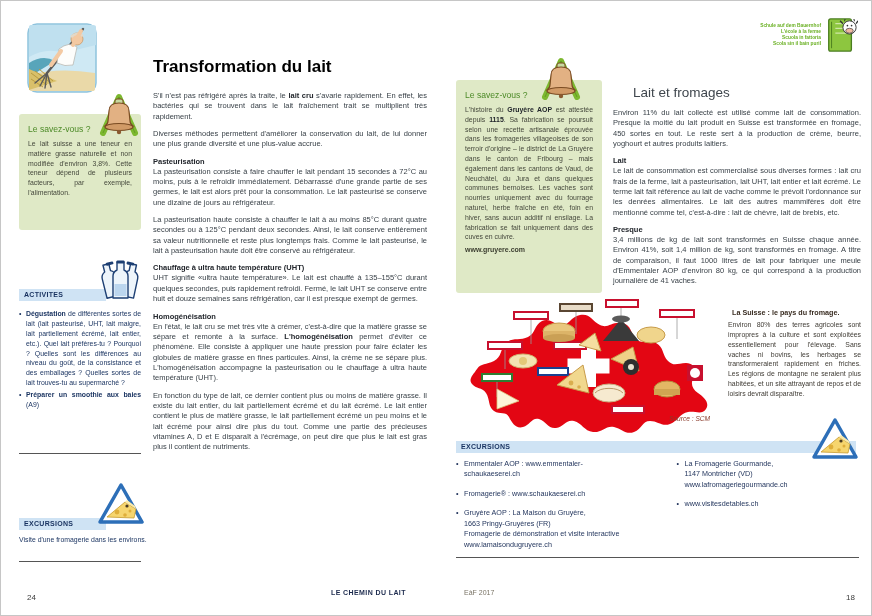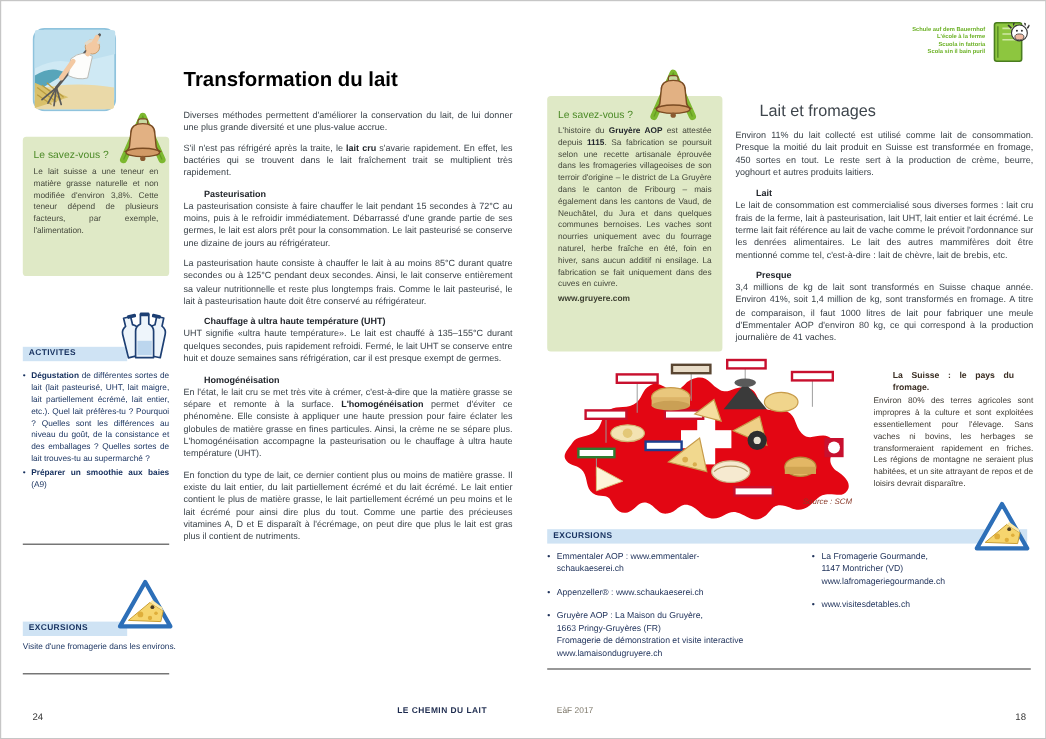--- a/index.html
+++ b/index.html
@@ -3,21 +3,21 @@
 <meta charset="utf-8">
 <style>
   html,body{margin:0;padding:0;background:#e9e9e9;}
   .spread{position:relative;width:872px;height:616px;background:#ffffff;
           border:1px solid #c6c6c6;box-sizing:border-box;overflow:hidden;
           font-family:"Liberation Sans", sans-serif;color:#3a4249;}
   .abs{position:absolute;}
 
   
   .para{margin:0 0 7px;font-size:7.5px;line-height:1.38;text-align:justify;color:#3a4249;}
-  .sec-h{margin:0 17px 1px;font-size:7.5px;font-weight:bold;color:#22262c;}
+  .sec-h{margin:0 0 1px;font-size:7.5px;font-weight:bold;color:#22262c;}
   .b{font-weight:bold;color:#22262c;}
 
   
   .corner-ill{left:26px;top:22px;width:70px;height:70px;}
   .main-title{left:152px;top:56px;margin:0;font-size:17px;font-weight:bold;color:#000;}
   .main-col-left{left:152px;top:90px;width:274px;}
 
   .savez-box{background:#dfe9c6;border-radius:3px;box-sizing:border-box;padding:10px 9px 8px;}
   .savez-left{left:18px;top:113px;width:122px;height:116px;}
   .savez-right{left:455px;top:79px;width:146px;height:213px;}
@@ -65,21 +65,21 @@
   .logo-book{width:34px;height:40px;}
 
   .right-col{left:612px;top:84px;width:248px;}
   .right-title{margin:0 0 8px;font-size:13.5px;font-weight:400;color:#3f464d;padding-left:20px;}
 
   .map{left:460px;top:288px;width:262px;height:150px;}
   .map-source{left:668px;top:414px;font-size:6.6px;font-style:italic;color:#8a3a2a;}
 
   .suisse-block{left:727px;top:307px;width:133px;font-size:6.9px;line-height:1.42;
                 color:#3f3b34;text-align:justify;}
-  .suisse-h{margin:0 16px 2px;font-size:7.2px;font-weight:bold;color:#3a2d22;}
+  .suisse-h{margin:0 4px 2px;font-size:7.2px;font-weight:bold;color:#3a2d22;}
   .suisse-block p{margin:0;}
 
   .exc-cols{left:455px;top:458px;width:403px;display:flex;gap:38px;}
   .exc-col{width:50%;font-size:7.2px;line-height:1.45;color:#1d3059;}
   .exc-item{position:relative;padding-left:8px;margin-bottom:9px;}
   .exc-item::before{content:"•";position:absolute;left:0;top:0;}
 </style>
 </head>
 <body>
 
@@ -111,22 +111,22 @@
       <path d="M44 14 Q50 8 56 13" fill="none" stroke="#e3d9c8" stroke-width="2.5"></path>
       <path d="M32 26 Q42 18 50 24 L46 42 Q38 44 30 40 Z" fill="#fdfdfb" stroke="#b9b9b3" stroke-width="0.8"></path>
       <path d="M46 22 L54 8" stroke="#f3c9a2" stroke-width="4" stroke-linecap="round"></path>
       <path d="M34 28 L24 42" stroke="#f3c9a2" stroke-width="4" stroke-linecap="round"></path>
     </svg>
   </div>
 
   <h1 class="abs main-title">Transformation du lait</h1>
 
   <div class="abs main-col-left">
+    <p class="para"><span>S'il n'est pas réfrigéré après la traite, le </span><span class="b">lait cru</span><span> s'avarie rapidement. En effet, les bactéries qui se trouvent dans le lait fraîchement trait se multiplient très rapidement.</span></p>
     <p class="para">Diverses méthodes permettent d'améliorer la conservation du lait, de lui donner une plus grande diversité et une plus-value accrue.</p>
-    <p class="para"><span>S'il n'est pas réfrigéré après la traite, le </span><span class="b">lait cru</span><span> s'avarie rapidement. En effet, les bactéries qui se trouvent dans le lait fraîchement trait se multiplient très rapidement.</span></p>
 
     <h3 class="sec-h">Pasteurisation</h3>
     <p class="para">La pasteurisation consiste à faire chauffer le lait pendant 15 secondes à 72°C au moins, puis à le refroidir immédiatement. Débarrassé d'une grande partie de ses germes, le lait est alors prêt pour la consommation. Le lait pasteurisé se conserve une dizaine de jours au réfrigérateur.</p>
 
     <p class="para">La pasteurisation haute consiste à chauffer le lait à au moins 85°C durant quatre secondes ou à 125°C pendant deux secondes. Ainsi, le lait conserve entièrement sa valeur nutritionnelle et reste plus longtemps frais. Comme le lait pasteurisé, le lait à pasteurisation haute doit être conservé au réfrigérateur.</p>
 
     <h3 class="sec-h">Chauffage à ultra haute température (UHT)</h3>
     <p class="para">UHT signifie «ultra haute température». Le lait est chauffé à 135–155°C durant quelques secondes, puis rapidement refroidi. Fermé, le lait UHT se conserve entre huit et douze semaines sans réfrigération, car il est presque exempt de germes.</p>
 
     <h3 class="sec-h">Homogénéisation</h3>
@@ -325,21 +325,21 @@
       <circle cx="30" cy="24" r="1.6" fill="#4a3a22"></circle>
     </svg>
   </div>
 
   <div class="abs exc-cols">
     <div class="exc-col">
       <div class="exc-item">
         <div>Emmentaler AOP : www.emmentaler-schaukaeserei.ch</div>
       </div>
       <div class="exc-item">
-        <div>Appenzeller® : www.schaukaeserei.ch</div>
+        <div>Fromagerie® : www.schaukaeserei.ch</div>
       </div>
       <div class="exc-item">
         <div>Gruyère AOP : La Maison du Gruyère,</div>
         <div>1663 Pringy-Gruyères (FR)</div>
         <div>Fromagerie de démonstration et visite interactive</div>
         <div>www.lamaisondugruyere.ch</div>
       </div>
     </div>
     <div class="exc-col">
       <div class="exc-item">

